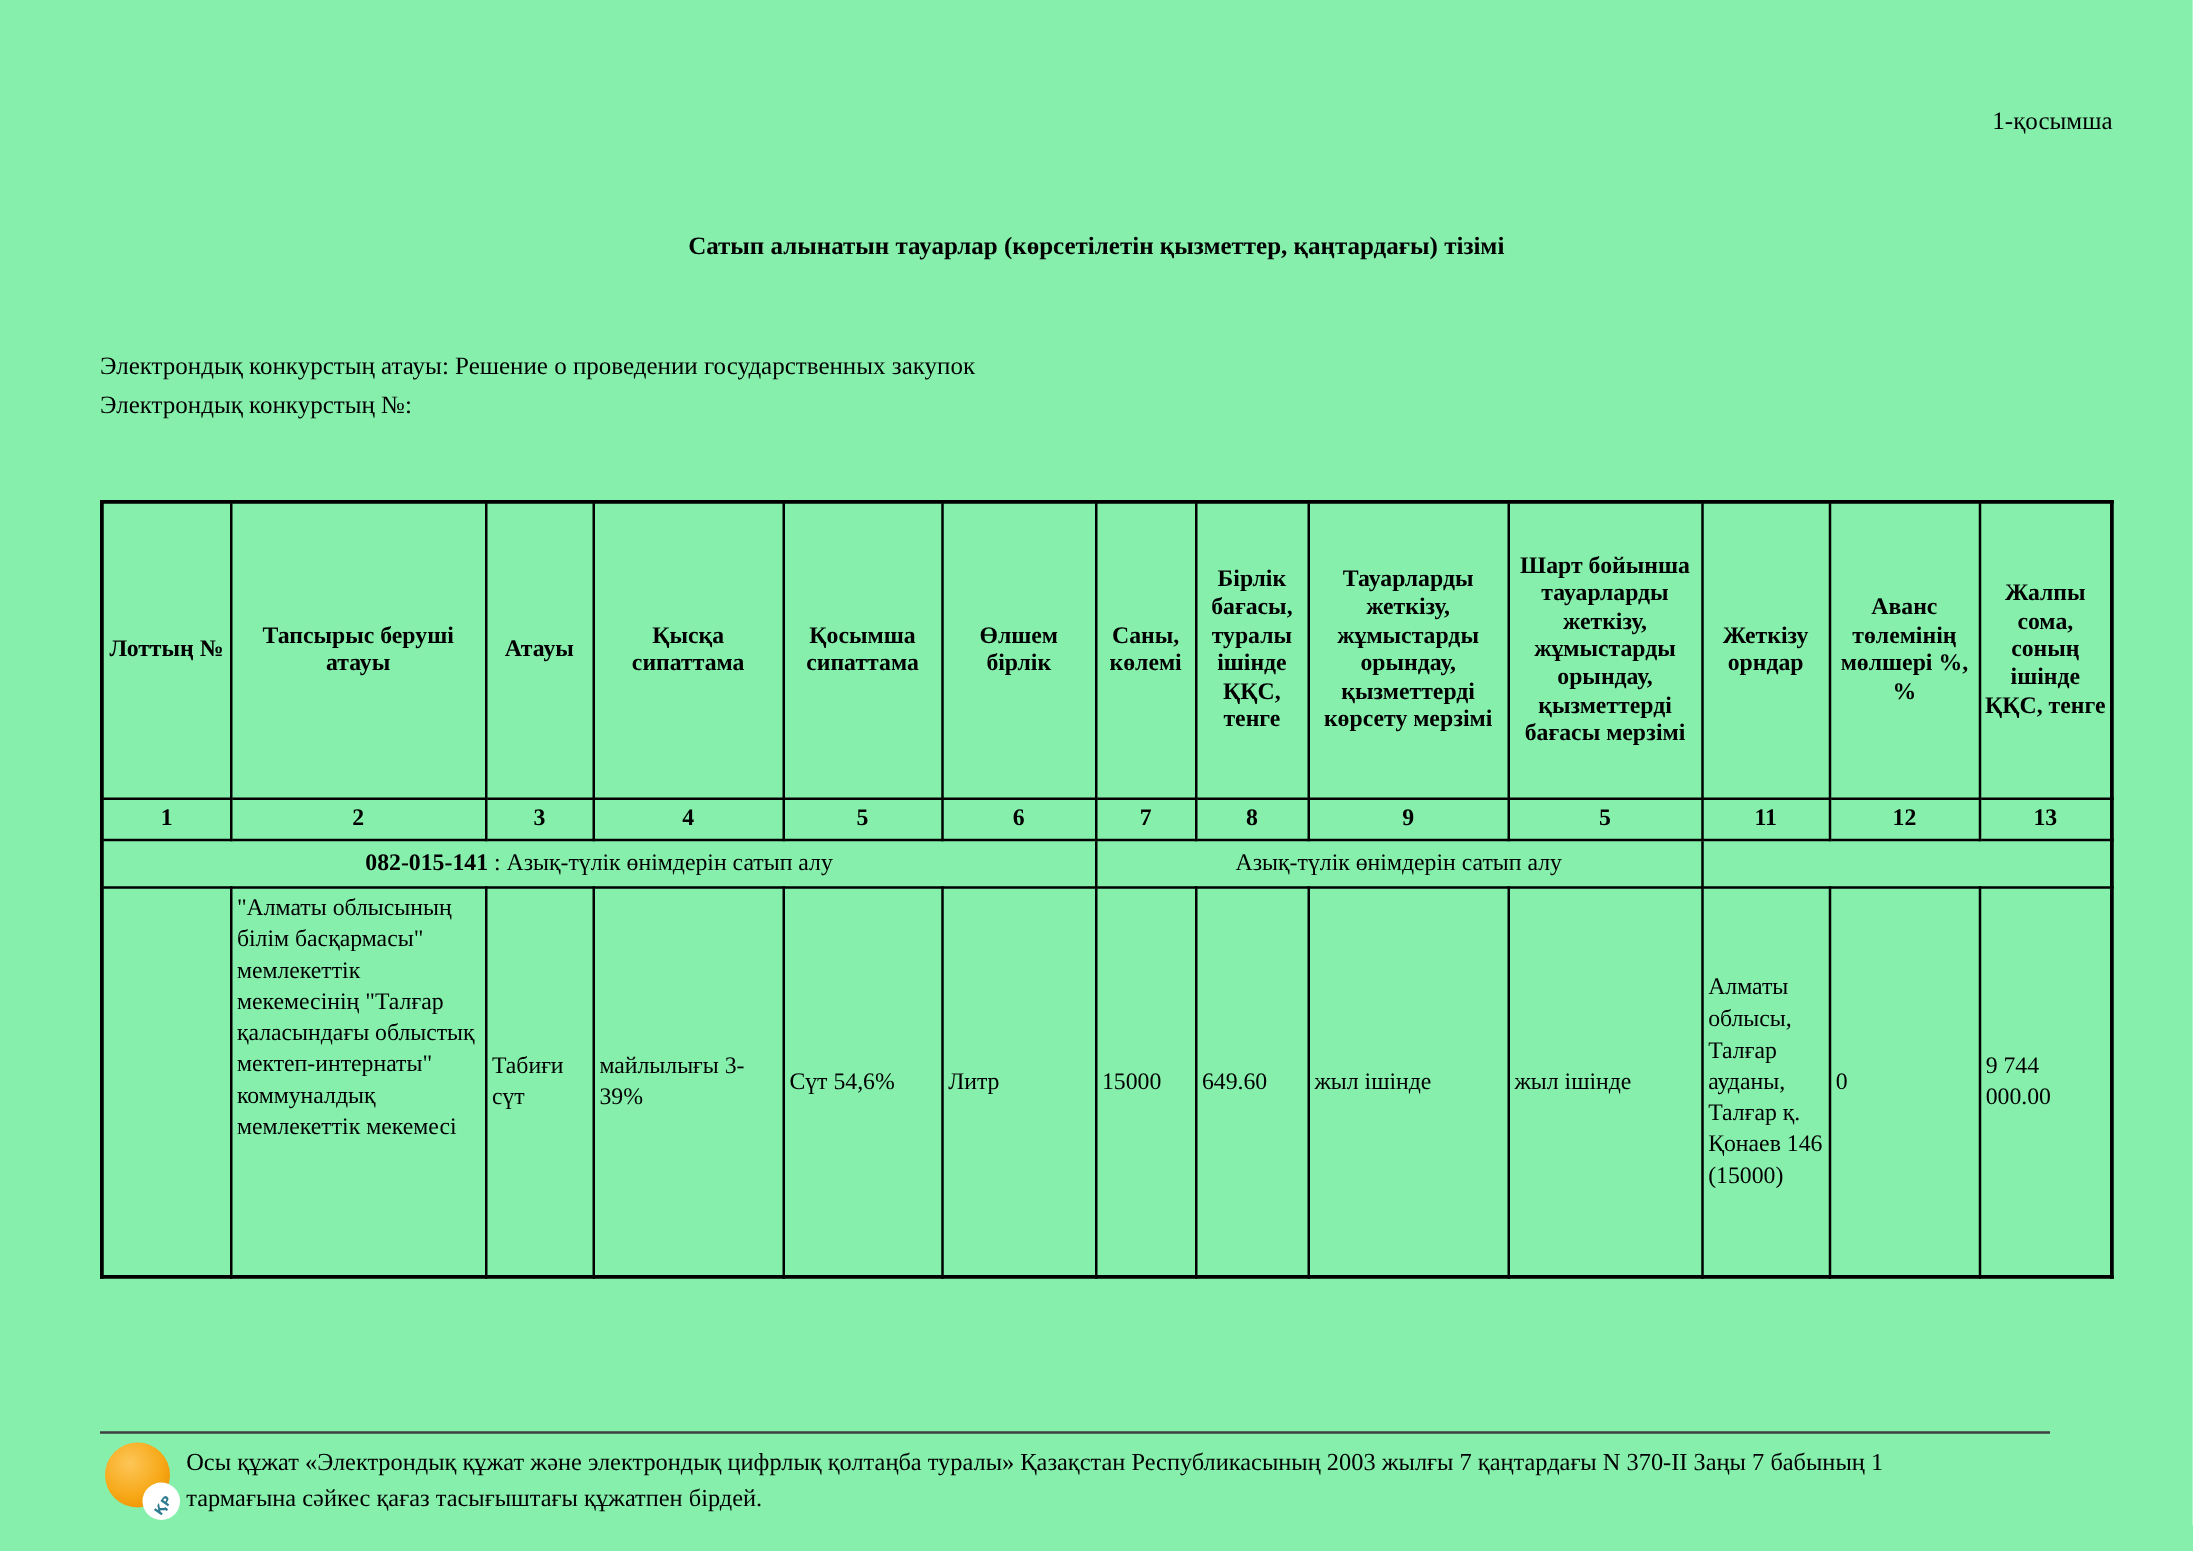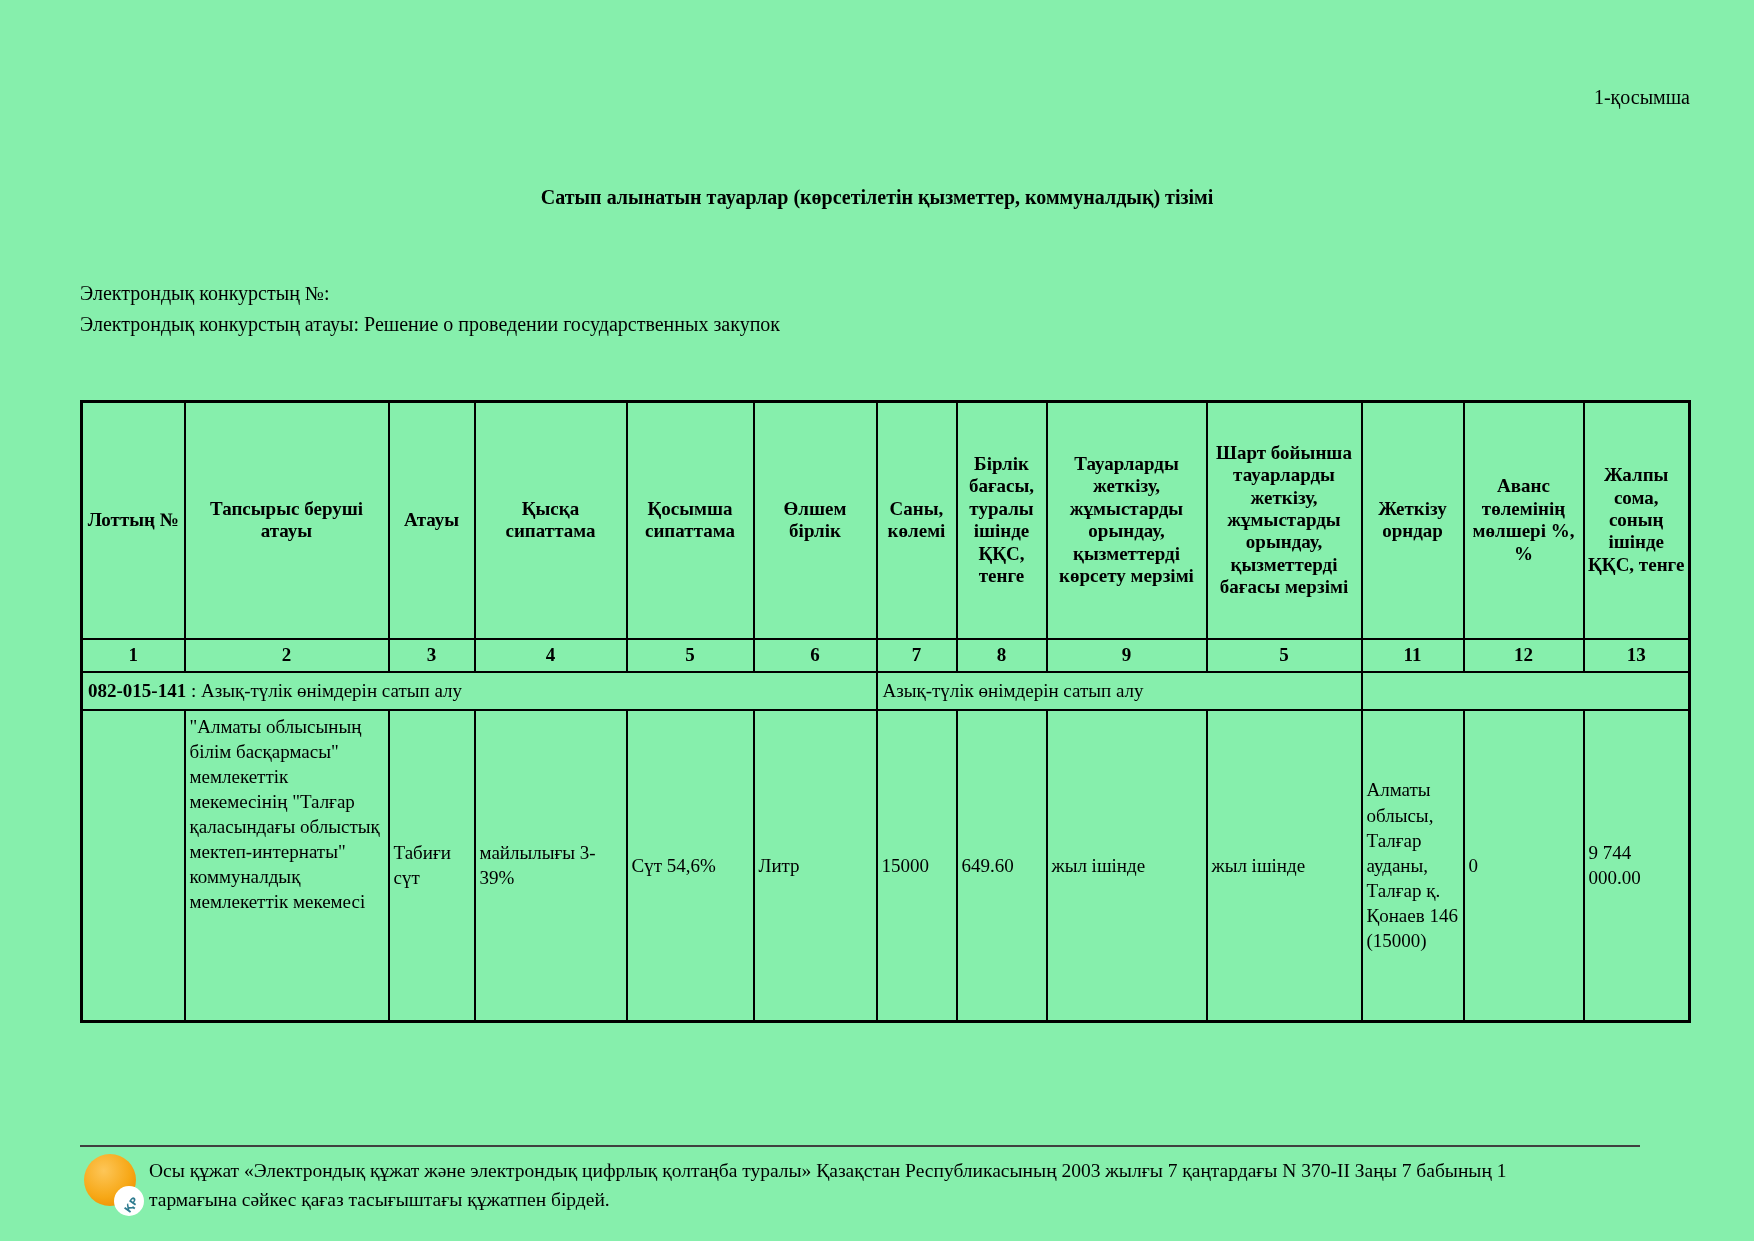--- a/index.html
+++ b/index.html
@@ -49,20 +49,21 @@
   tr.num-row td {
     height: 33px;
     font-weight: bold;
     text-align: center;
     vertical-align: middle;
   }
   tr.lot-row td {
     height: 38px;
     vertical-align: middle;
     padding: 2px 5px;
+    text-align: center;
   }
   tr.lot-row .lot-code { font-weight: bold; }
   tr.data-row td {
     height: 312px;
     vertical-align: middle;
     text-align: left;
     padding: 3px 4px;
     line-height: 1.32;
   }
   tr.data-row td.v-top { vertical-align: top; }
@@ -97,25 +98,25 @@
     max-width: 1400px;
   }
 </style>
 </head>
 <body>
 
 <div class="page">
 
   <div class="annotation">1-қосымша</div>
 
-  <div class="doc-title">Сатып алынатын тауарлар (көрсетілетін қызметтер, коммуналдық) тізімі</div>
+  <div class="doc-title">Сатып алынатын тауарлар (көрсетілетін қызметтер, қаңтардағы) тізімі</div>
 
   <div class="meta">
+    <div>Электрондық конкурстың атауы: Решение о проведении государственных закупок</div>
     <div>Электрондық конкурстың №:</div>
-    <div>Электрондық конкурстың атауы: Решение о проведении государственных закупок</div>
   </div>
 
   <table class="proc">
     <colgroup>
       <col style="width:103px">
         <col style="width:204px">
         <col style="width:86px">
       <col style="width:152px">
         <col style="width:127px">
         <col style="width:123px">

